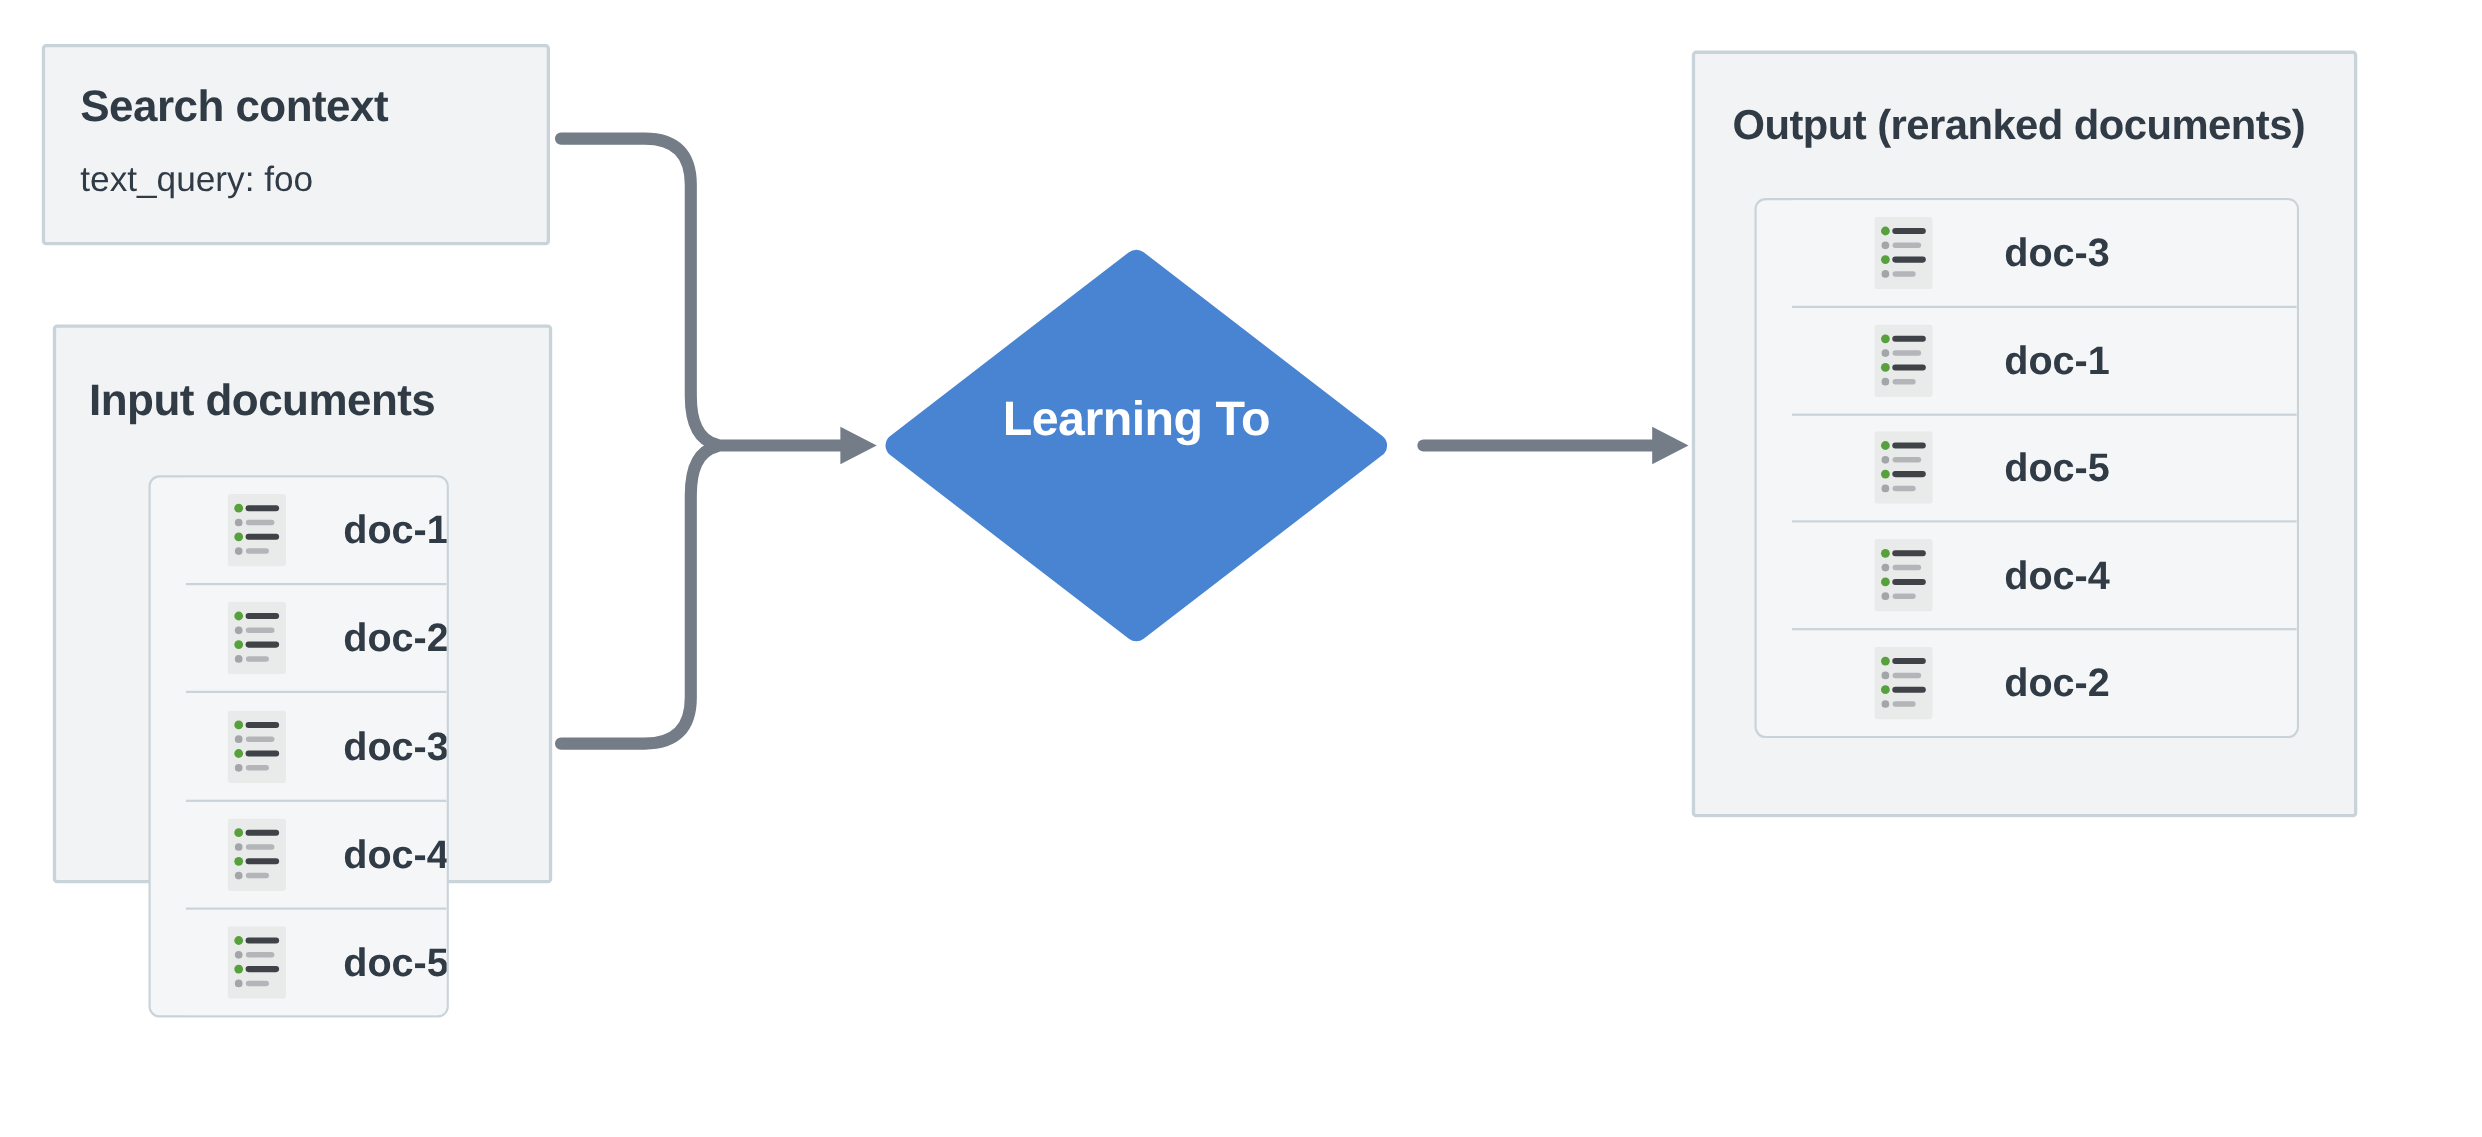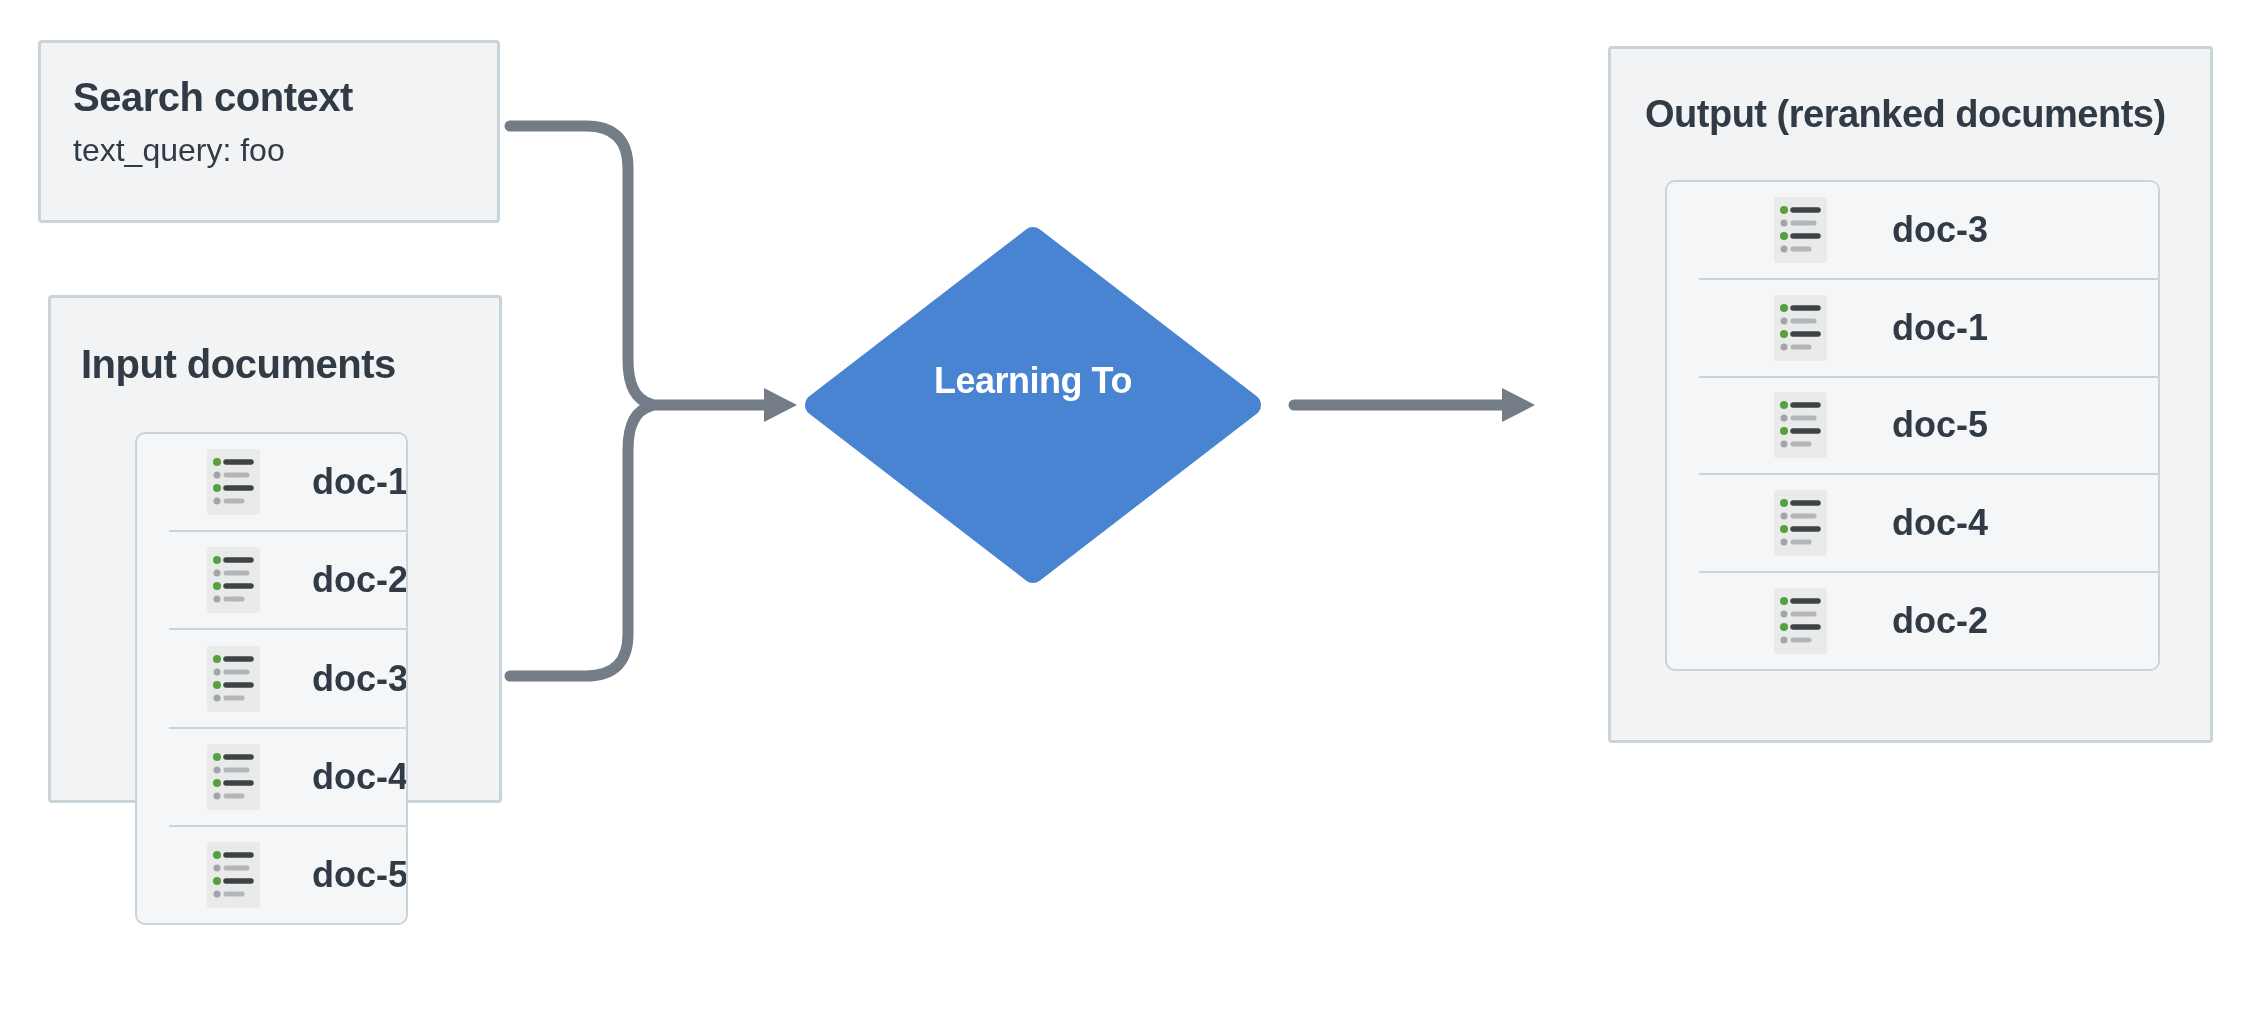--- a/index.html
+++ b/index.html
@@ -54,29 +54,29 @@
     color: var(--text-dark);
   }
   .box-title {
     font-weight: bold;
     font-size: 40px;
     letter-spacing: -0.5px;
     color: var(--text-dark);
     white-space: nowrap;
   }
   .search-box { left: 38px; top: 40px; width: 462px; height: 183px; padding: 32px 32px 0 32px; }
-  .search-box .box-title { margin-bottom: 12px; }
+  .search-box .box-title { margin-bottom: 25px; }
   .query-text {
     font-size: 32px;
     font-weight: normal;
     color: var(--text-dark);
     white-space: nowrap;
   }
   .input-box  { left: 48px;  top: 295px; width: 454px; height: 508px; padding: 44px 0 0 30px; }
-  .output-box { left: 1608px; top: 46px; width: 605px; height: 697px; padding: 44px 0 0 34px; }
+  .output-box { left: 1538px; top: 46px; width: 605px; height: 697px; padding: 44px 0 0 34px; }
   .output-box .box-title { font-size: 38px; }
   .doc-list {
     position: absolute;
     background: var(--row-fill);
     border: 2px solid var(--box-border);
     border-radius: 10px;
     display: flex;
     flex-direction: column;
     overflow: hidden;
   }
@@ -106,21 +106,21 @@
   .ic-gray  { fill: var(--icon-dot-gray); }
   .ic-dark  { stroke: var(--icon-line-dark); stroke-width: 5.5; stroke-linecap: round; }
   .ic-light { stroke: var(--icon-line-light); stroke-width: 5; stroke-linecap: round; }
   .diamond-label {
     position: absolute;
     left: 833px; top: 352px;
     width: 400px;
     text-align: center;
     color: var(--diamond-text);
     font-weight: bold;
-    font-size: 36px;
+    font-size: 44px;
     line-height: 57px;
     letter-spacing: -0.5px;
   }
 </style>
 </head>
 <body>
 
 <div class="canvas">
 
   <svg class="connectors" viewBox="0 0 2256 1034" xmlns="http://www.w3.org/2000/svg">

